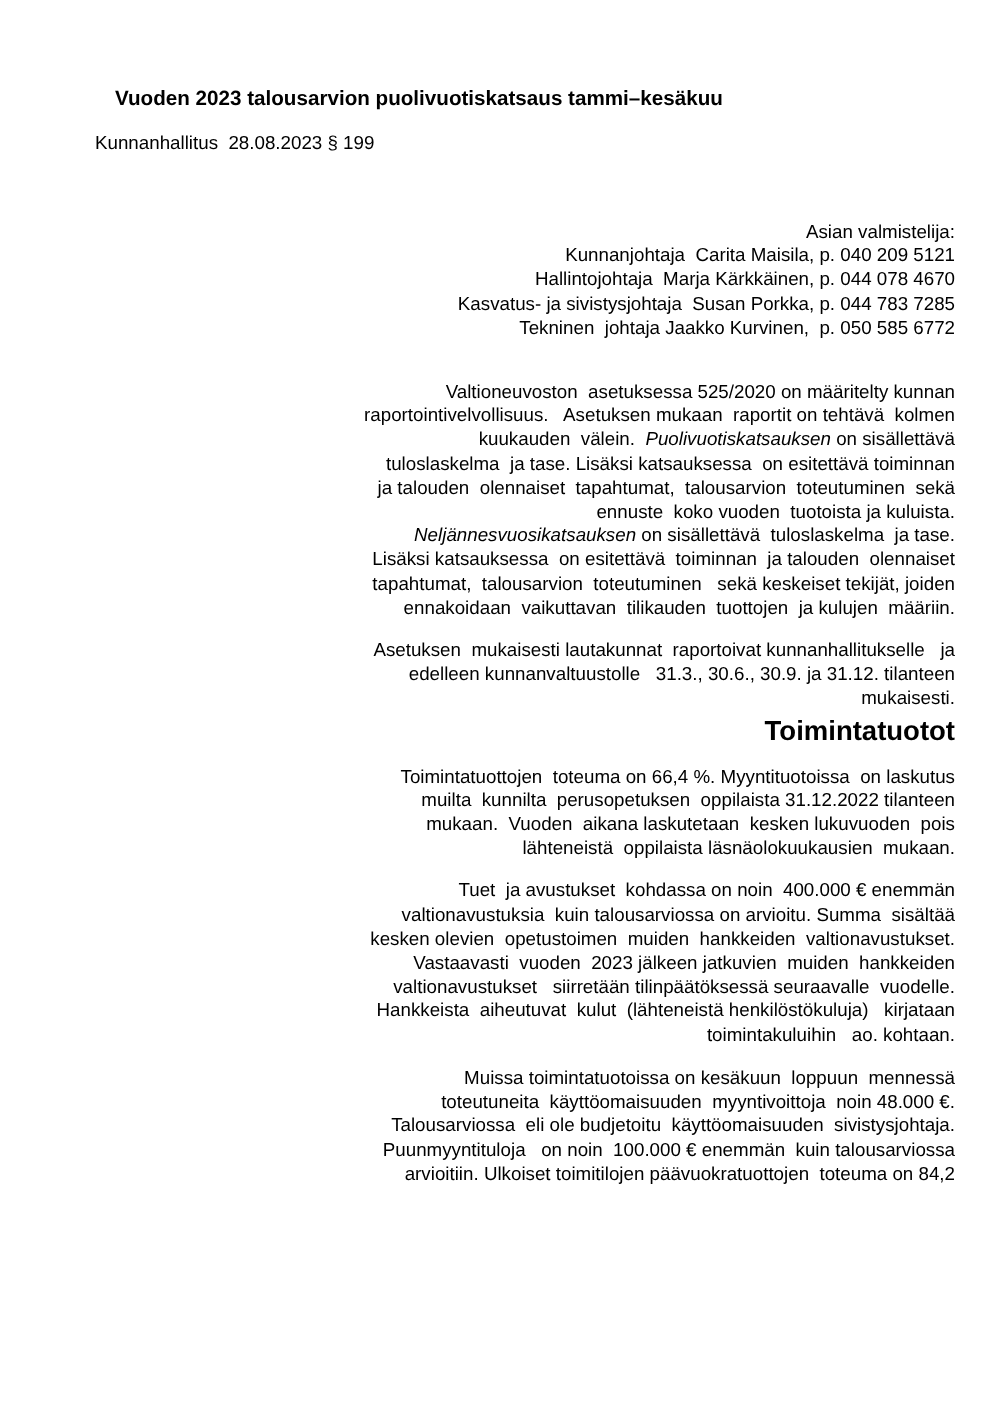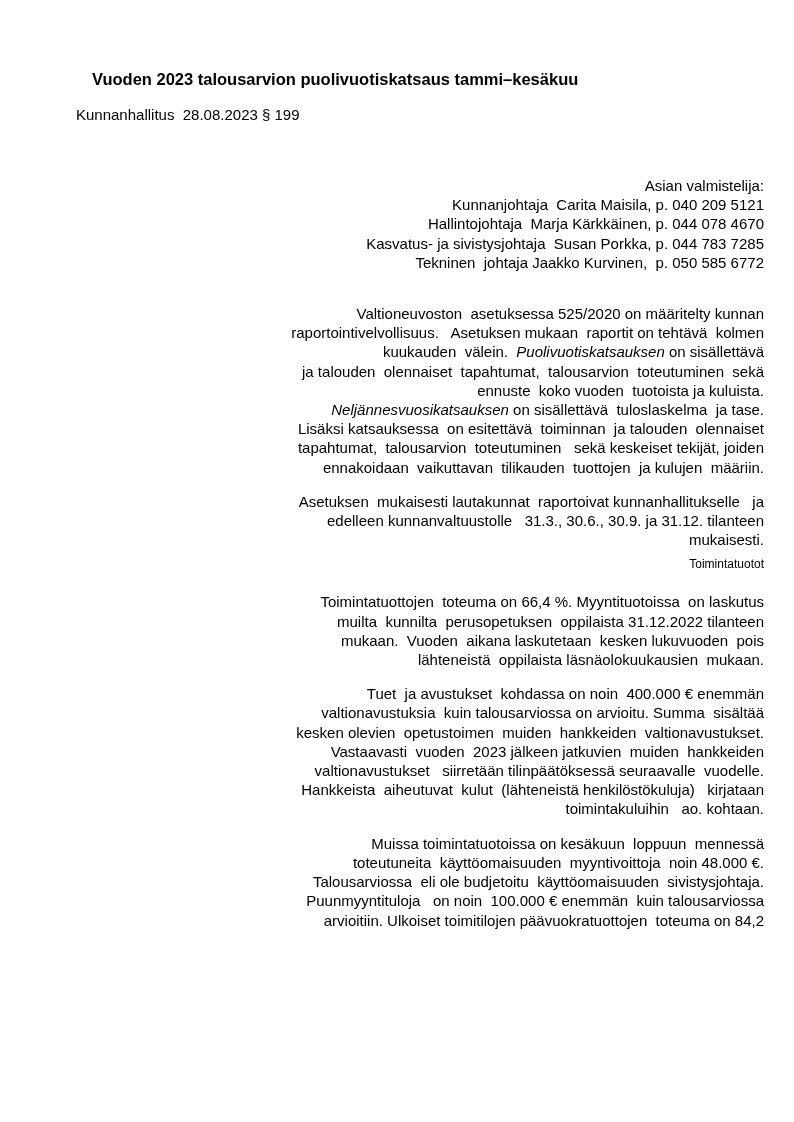--- a/index.html
+++ b/index.html
@@ -39,22 +39,22 @@
     left: 240px;
     top: 176px;
     width: 524px;
     font-size: 15px;
     text-align: right;
   }
   .block { margin: 0 0 15px 0; }
   .block-preparer { margin-bottom: 32px; }
   .block-heading {
     margin: -10px 0 17px 0;
-    font-weight: normal;
-    font-size: 12px;
+    font-weight: bold;
+    font-size: 22px;
     line-height: 21px;
   }
   .line {
     line-height: 19.2px;
     white-space: pre-wrap;
   }
 </style>
 </head>
 <body>
 
@@ -66,20 +66,21 @@
         <div class="line">Asian valmistelija:</div>
         <div class="line">Kunnanjohtaja  Carita Maisila, p. 040 209 5121</div>
         <div class="line">Hallintojohtaja  Marja Kärkkäinen, p. 044 078 4670</div>
         <div class="line">Kasvatus- ja sivistysjohtaja  Susan Porkka, p. 044 783 7285</div>
         <div class="line">Tekninen  johtaja Jaakko Kurvinen,  p. 050 585 6772</div>
       </div>
       <div class="block">
         <div class="line">Valtioneuvoston  asetuksessa 525/2020 on määritelty kunnan</div>
         <div class="line">raportointivelvollisuus.   Asetuksen mukaan  raportit on tehtävä  kolmen</div>
         <div class="line">kuukauden  välein.  <i>Puolivuotiskatsauksen</i> on sisällettävä</div>
+        <div class="line">tuloslaskelma  ja tase. Lisäksi katsauksessa  on esitettävä toiminnan</div>
         <div class="line">ja talouden  olennaiset  tapahtumat,  talousarvion  toteutuminen  sekä</div>
         <div class="line">ennuste  koko vuoden  tuotoista ja kuluista.</div>
         <div class="line"><i>Neljännesvuosikatsauksen</i> on sisällettävä  tuloslaskelma  ja tase.</div>
         <div class="line">Lisäksi katsauksessa  on esitettävä  toiminnan  ja talouden  olennaiset</div>
         <div class="line">tapahtumat,  talousarvion  toteutuminen   sekä keskeiset tekijät, joiden</div>
         <div class="line">ennakoidaan  vaikuttavan  tilikauden  tuottojen  ja kulujen  määriin.</div>
       </div>
       <div class="block">
         <div class="line">Asetuksen  mukaisesti lautakunnat  raportoivat kunnanhallitukselle   ja</div>
         <div class="line">edelleen kunnanvaltuustolle   31.3., 30.6., 30.9. ja 31.12. tilanteen</div>

